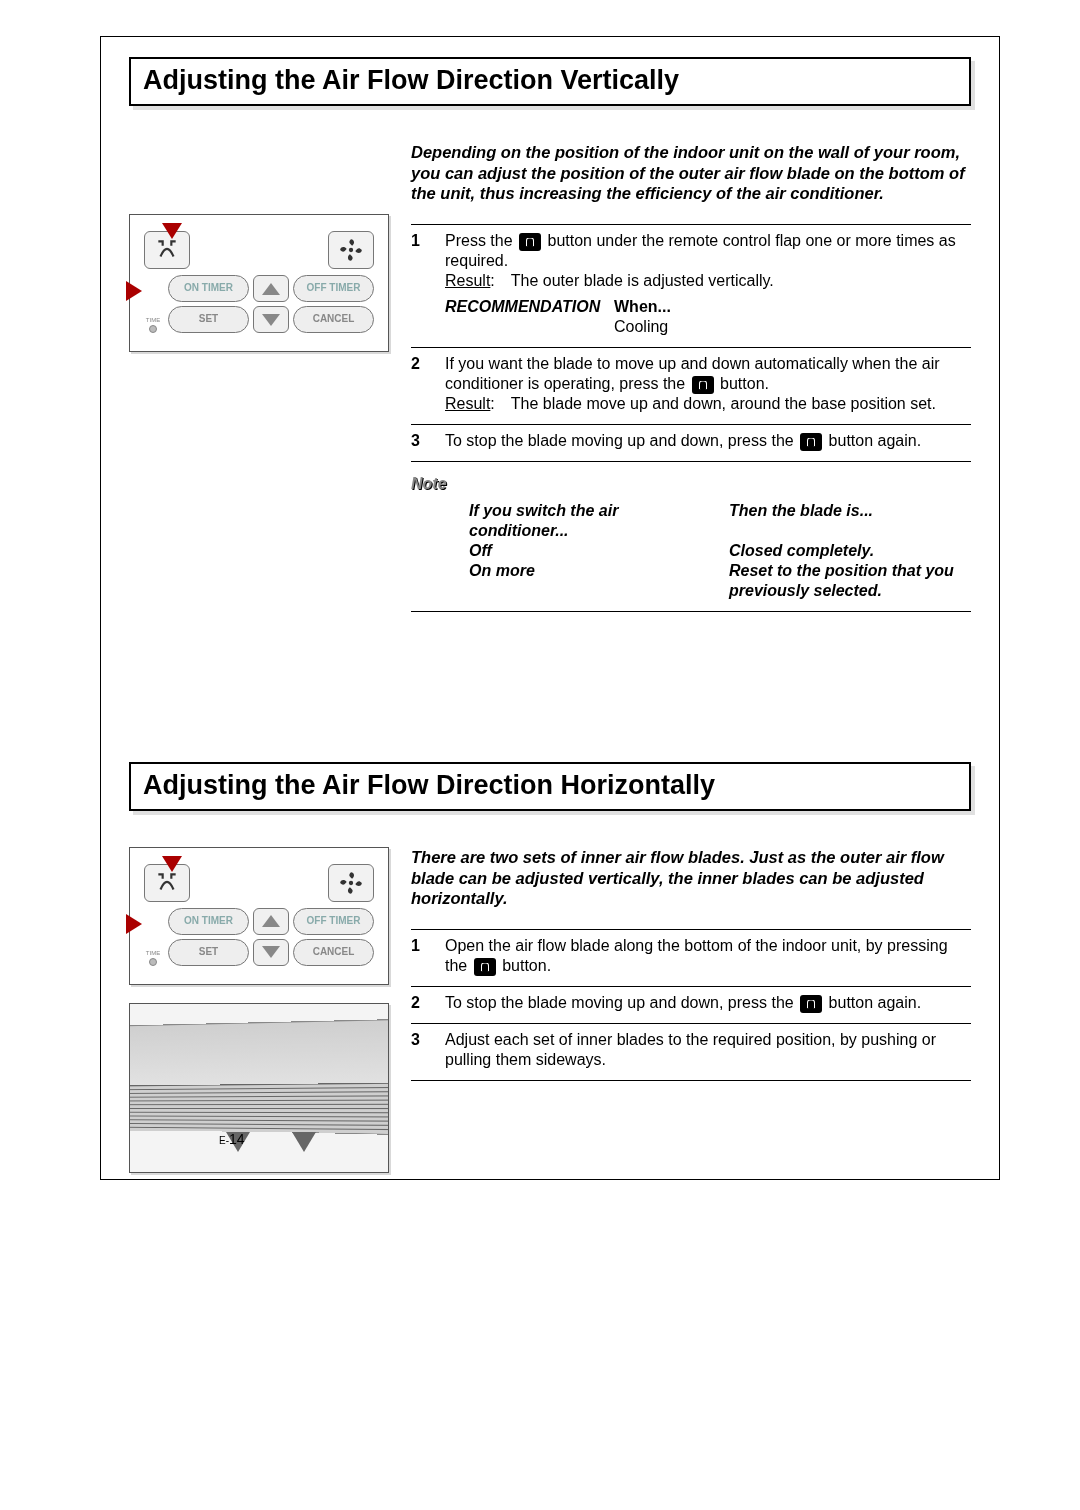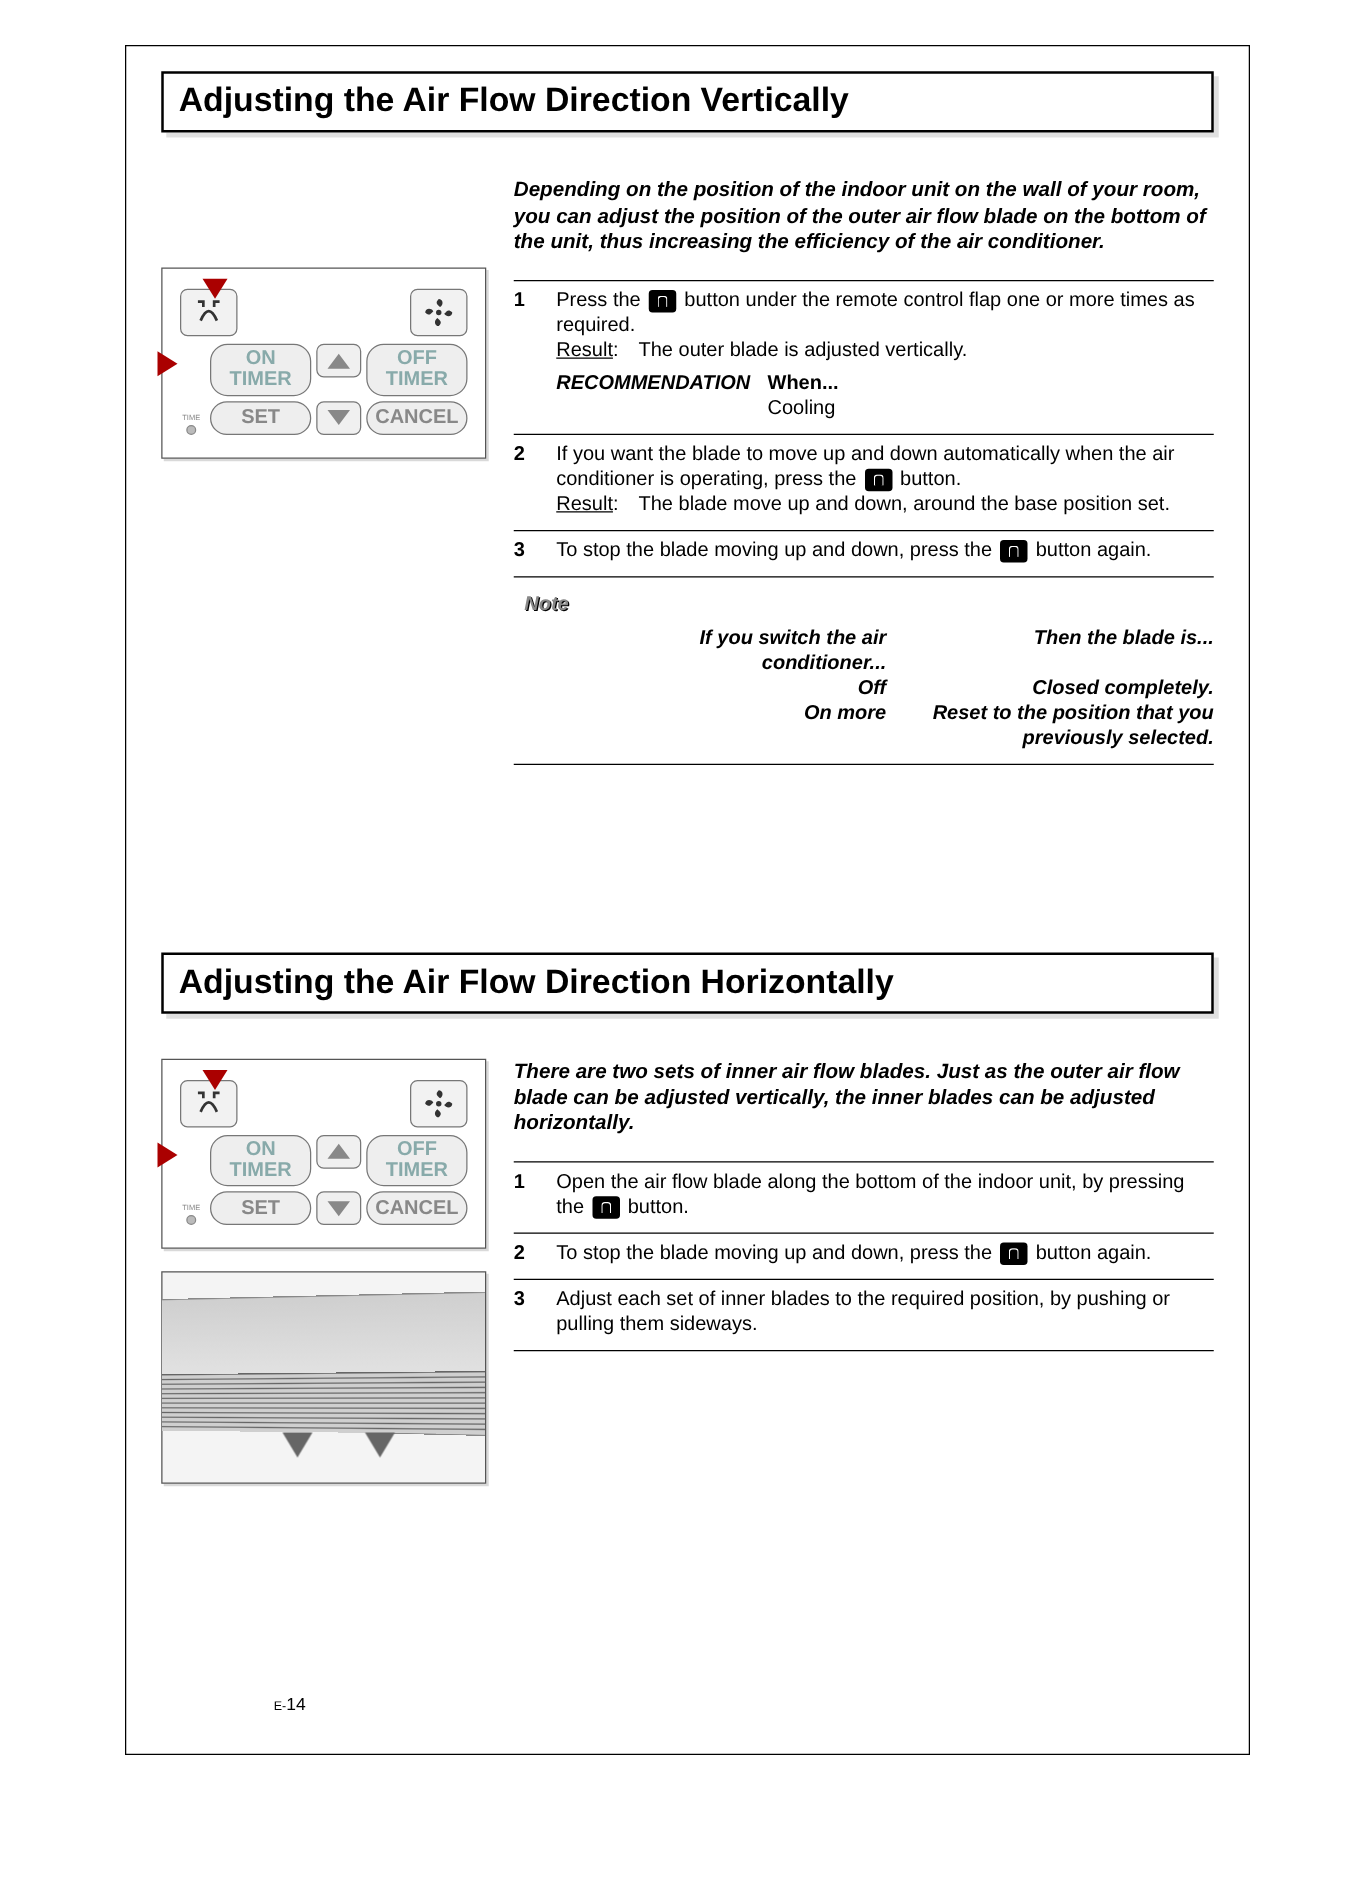--- a/index.html
+++ b/index.html
@@ -9,21 +9,21 @@
     width: 1080px;
     height: 1510px;
     position: relative;
     color: #000;
   }
   .page {
     position: absolute;
     left: 100px;
     top: 36px;
     width: 900px;
-    height: 1368px;
+    height: 1144px;
     border: 1px solid #000;
     padding: 20px 28px 0 28px;
   }
   .section-title-box {
     border: 2px solid #000;
     background: #fff;
     padding: 6px 12px 8px 12px;
     margin: 0 0 36px 0;
     box-shadow: 4px 4px 0 rgba(0,0,0,0.12);
   }
@@ -39,21 +39,21 @@
   .hrline { border: none; border-top: 1px solid #000; margin: 0; }
   .step-row { display: flex; gap: 16px; }
   .step-num { width: 18px; flex: 0 0 18px; font-weight: bold; }
   .step-body { flex: 1; }
   .result-word { text-decoration: underline; }
   .rec-row { display: flex; gap: 4px; margin-top: 6px; }
   .rec-label { width: 165px; flex: 0 0 165px; font-style: italic; font-weight: bold; }
   .rec-when { width: 90px; flex: 0 0 90px; }
   .rec-when .hd { font-weight: bold; }
   .rec-adj .hd { font-weight: bold; }
-  .note-block { display: flex; gap: 14px; margin-top: 6px; font-style: italic; font-weight: bold; font-size: 16px; text-align: right; }
+  .note-block { display: flex; gap: 14px; margin-top: 6px; font-style: italic; font-weight: bold; font-size: 16px; }
   .note-label {
     width: 44px; flex: 0 0 44px;
     color: #888;
     text-shadow: 1px 1px 0 #000;
   }
   .note-table { flex: 1; margin-top: 27px; }
   .note-r1 { display: flex; gap: 20px; }
   .note-c1 { width: 240px; flex: 0 0 240px; }
   .note-c2 { flex: 1; }
   .icon-btn {
@@ -101,21 +101,21 @@
     border-right: 10px solid transparent;
     border-top: 16px solid #a00;
   }
   .remote-bottom { display: flex; gap: 6px; align-items: stretch; }
   .pill {
     flex: 1;
     border: 1.5px solid #777;
     border-radius: 14px;
     background: #eee;
     color: #8aa;
-    font-size: 16px;
+    font-size: 10px;
     font-weight: bold;
     text-align: center;
     display: flex; align-items: center; justify-content: center;
     padding: 3px 2px;
     line-height: 1.05;
   }
   .pill.grey { color: #888; }
   .arrows-col { width: 36px; display: flex; flex-direction: column; gap: 2px; }
   .tri-btn {
     height: 27px; border: 1.5px solid #777; border-radius: 6px;

